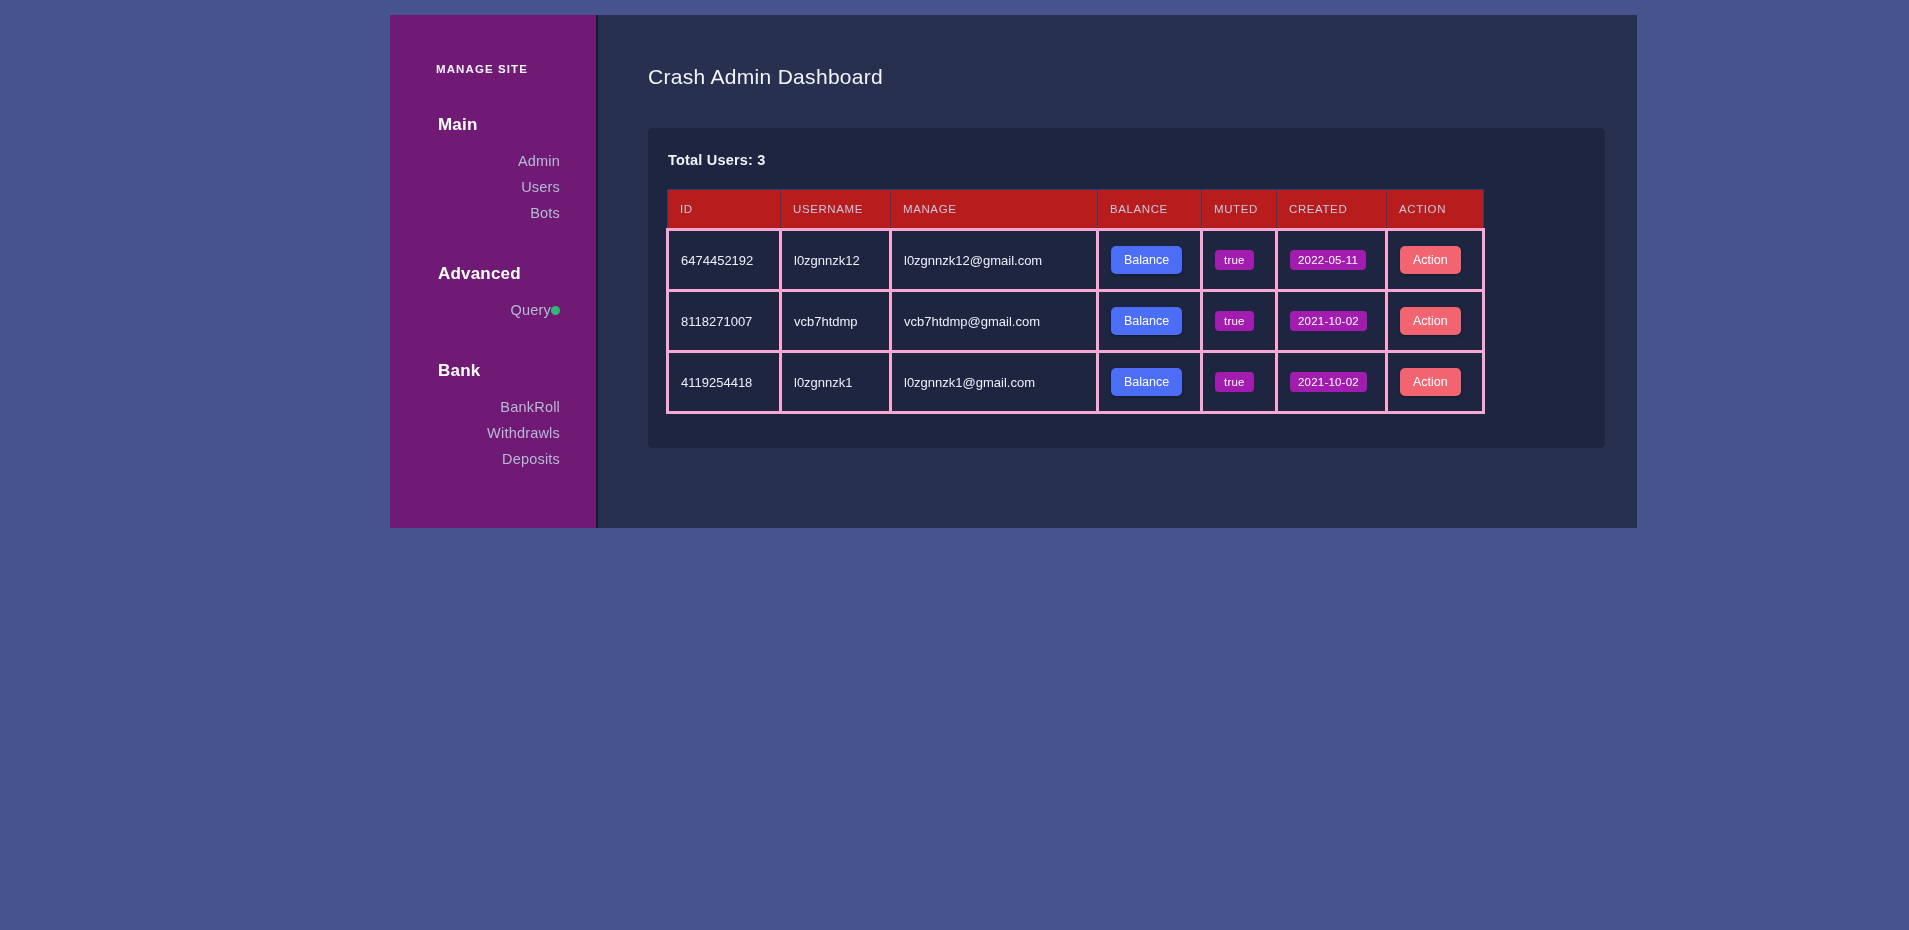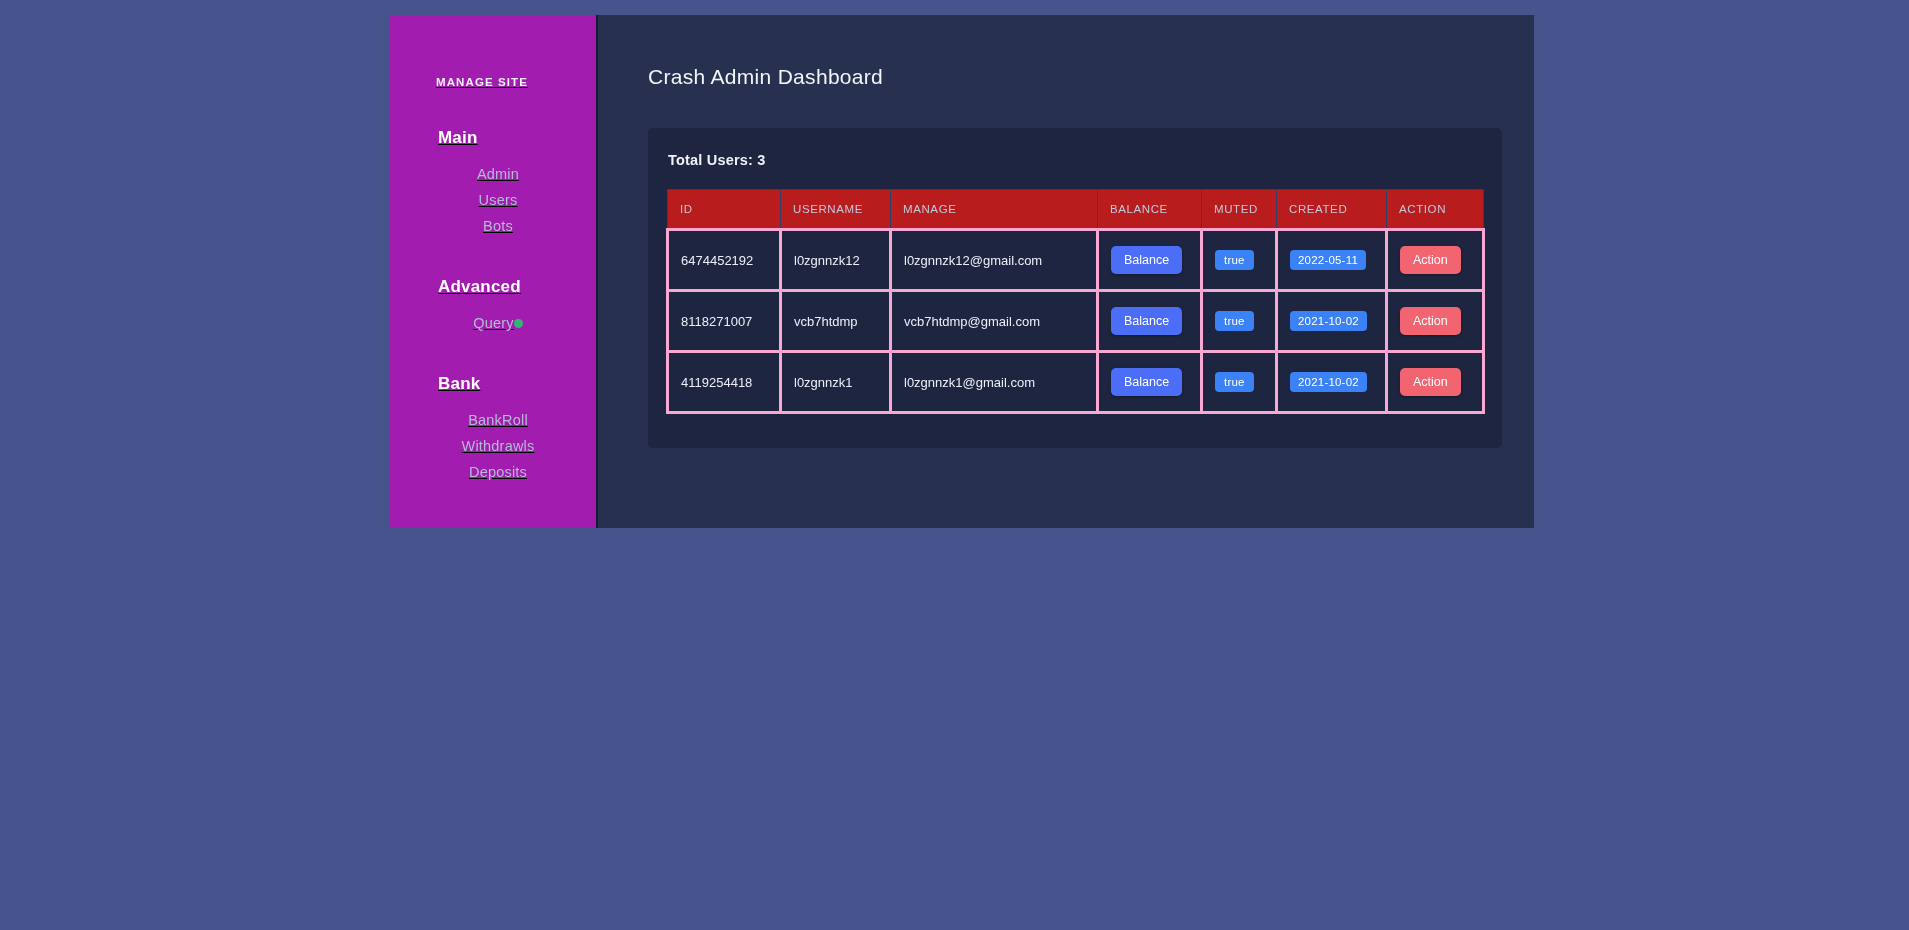--- a/index.html
+++ b/index.html
@@ -19,25 +19,24 @@
     width: 1140px;
     height: 513px;
     background: #28304f;
     display: flex;
   }
 
   
   #sidebar {
     width: 208px;
     height: 100%;
-    background: #a21caf;
+    background: #701a75;
     border-right: 2px solid #161d33;
-    padding: 13px 0 0 0;
+    padding: 0 0 0 0;
     flex: 0 0 208px;
-    text-decoration: underline;
   }
 
   .brand {
     margin: 48px 0 0 46px;
     font-size: 11.5px;
     font-weight: bold;
     letter-spacing: 1.1px;
     color: #f3f5fb;
   }
 
@@ -49,21 +48,21 @@
     font-size: 17px;
     font-weight: bold;
     color: #ffffff;
     margin-bottom: 13px;
     letter-spacing: 0.2px;
   }
 
   .nav-item {
     display: flex;
     align-items: center;
-    justify-content: center;
+    justify-content: flex-end;
     margin-left: 46px;
     margin-right: 36px;
     padding: 5px 0;
     font-size: 14.5px;
     color: #b4bbd4;
     cursor: pointer;
     letter-spacing: 0.2px;
   }
 
   .status-dot {
@@ -87,21 +86,21 @@
   #page-title {
     font-size: 21px;
     color: #f2f4fa;
     font-weight: normal;
     letter-spacing: 0.3px;
     margin: 22px 0 0 24px;
   }
 
   #card {
     margin: 39px 0 0 24px;
-    width: 854px;
+    width: 957px;
     background: #1d2541;
     border-radius: 5px;
     padding: 24px 18px 34px 18px;
   }
 
   #total-users {
     font-size: 14.5px;
     font-weight: bold;
     color: #f0f2f8;
     margin: 0 0 21px 2px;
@@ -164,21 +163,21 @@
     padding: 7px 13px;
     border: none;
     border-radius: 5px;
     cursor: pointer;
     font-family: inherit;
     box-shadow: 0 1px 3px rgba(0,0,0,0.35);
   }
 
   .badge {
     display: inline-block;
-    background: #3b82f6;
+    background: #a21caf;
     color: #ffffff;
     font-size: 11.5px;
     padding: 4px 9px;
     border-radius: 4px;
     letter-spacing: 0.2px;
   }
 
   .badge-date { font-size: 11.5px; padding: 4px 8px; }
 </style>
 </head>

